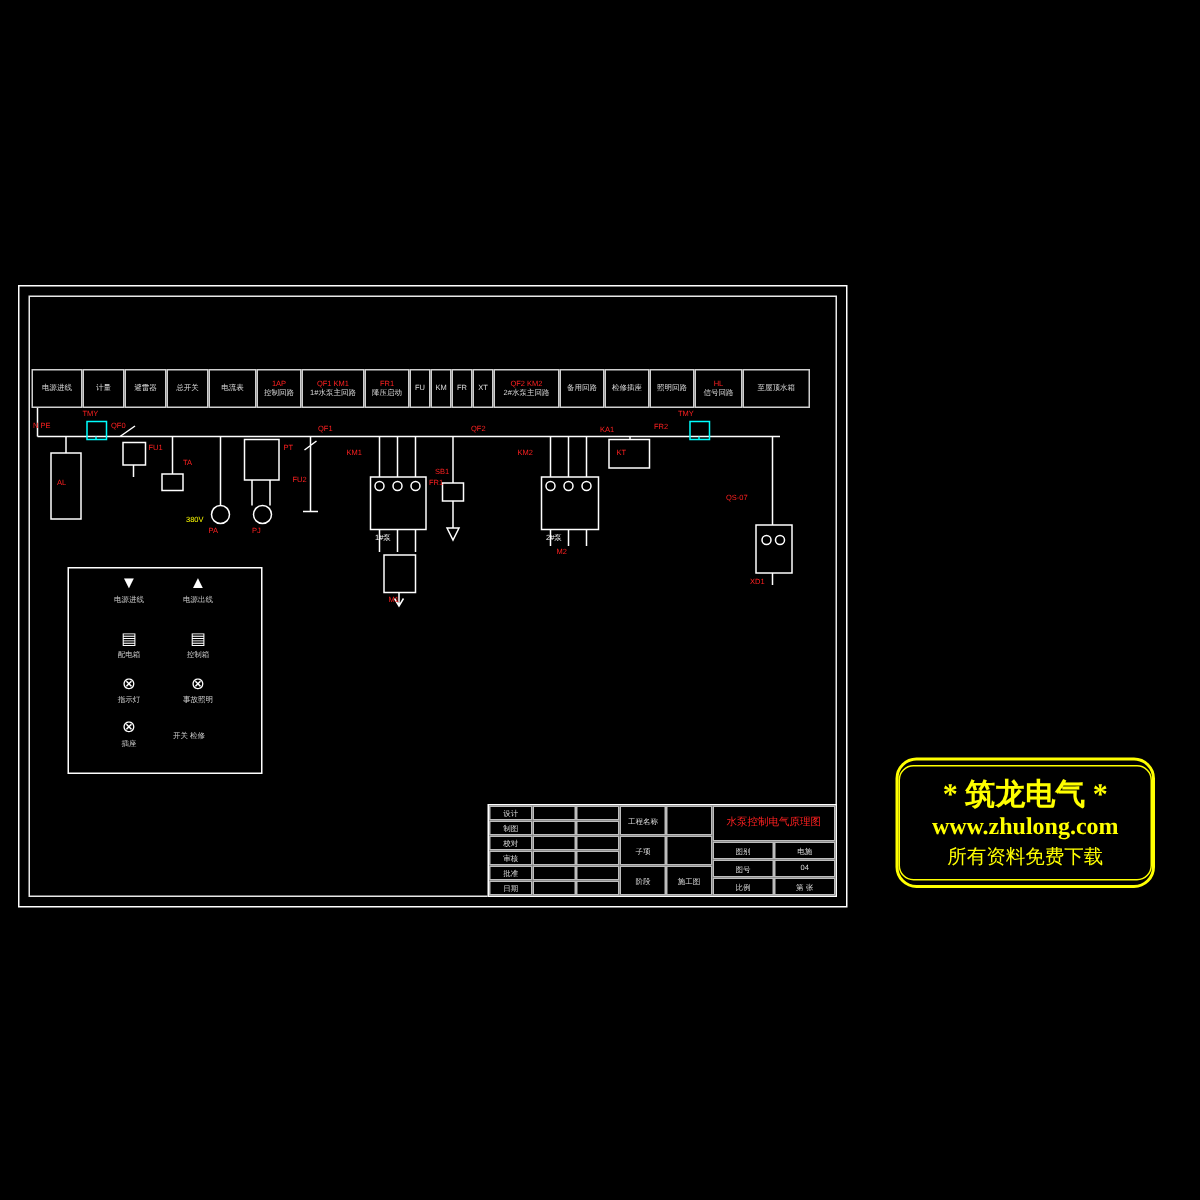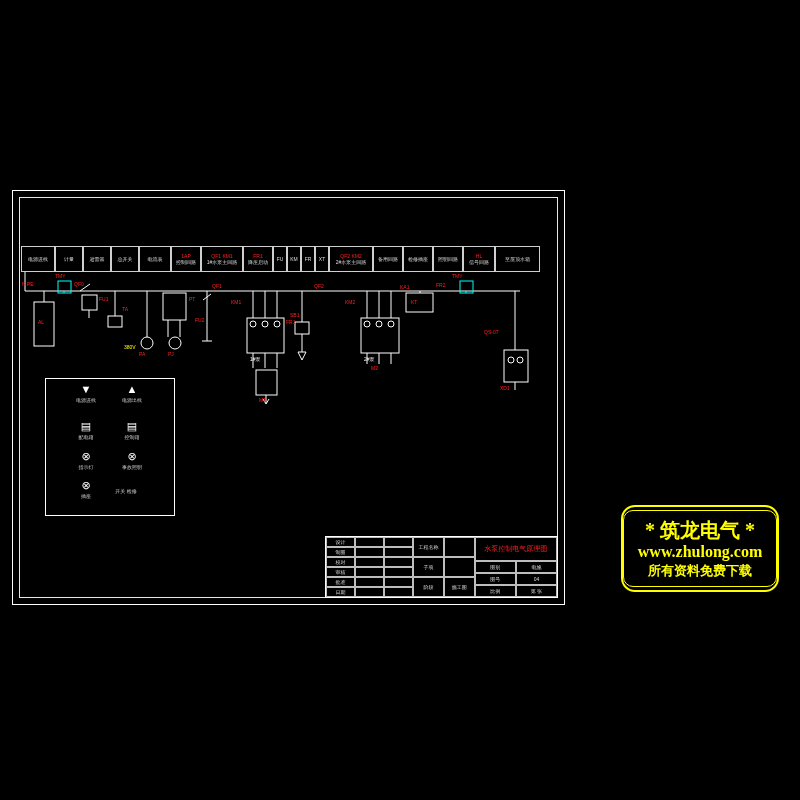--- a/index.html
+++ b/index.html
@@ -39,28 +39,28 @@
   .tb-left { width:88px; display:flex; flex-direction:column; }
   .tbrow { flex:1; display:flex; }
   .tbcell { flex:1; border:1px solid #bdbdbd; color:#ddd; font-size:5px;
             display:flex; align-items:center; justify-content:center; overflow:hidden; white-space:nowrap; }
   .tb-mid { width:62px; display:flex; flex-direction:column; }
   .tb-right { width:83px; display:flex; flex-direction:column; }
   .tbtitle { height:24px; border:1px solid #bdbdbd; color:#ff2020; font-size:7px; line-height:8px;
              display:flex; align-items:center; justify-content:center; text-align:center; padding:1px; }
 
   
-  .watermark { left:597px; top:505px; width:158px; height:87px; background:#000;
+  .watermark { left:597px; top:505px; width:173px; height:87px; background:#000;
                border:2px solid #ffff00; border-radius:14px;
-               display:flex; align-items:center; justify-content:center;margin-left:24px; }
+               display:flex; align-items:center; justify-content:center; }
   .wm-inner { width:183px; height:77px; border:1px solid #ffff00; border-radius:10px;
               display:flex; flex-direction:column; align-items:center; justify-content:center; gap:2px; }
   .wm-title { color:#ffff00; font-family:"Liberation Serif", serif; font-weight:bold; font-size:20px; line-height:22px; }
   .wm-url   { color:#ffff00; font-family:"Liberation Serif", serif; font-weight:bold; font-size:16px; line-height:18px; }
-  .wm-sub   { color:#ffff00; font-family:"Liberation Serif", serif; font-weight:bold; font-size:13px; line-height:15px; }
+  .wm-sub   { color:#ffff00; font-family:"Liberation Serif", serif; font-weight:normal; font-size:13px; line-height:15px; }
 </style>
 </head>
 <body>
 
 <div class="abs frame-outer"></div>
 <div class="abs frame-inner"></div>
 
 <svg class="abs schem" width="800" height="800" viewBox="0 0 800 800">
 
   <path d="M25 272 V291 M25 291 H520"></path>

